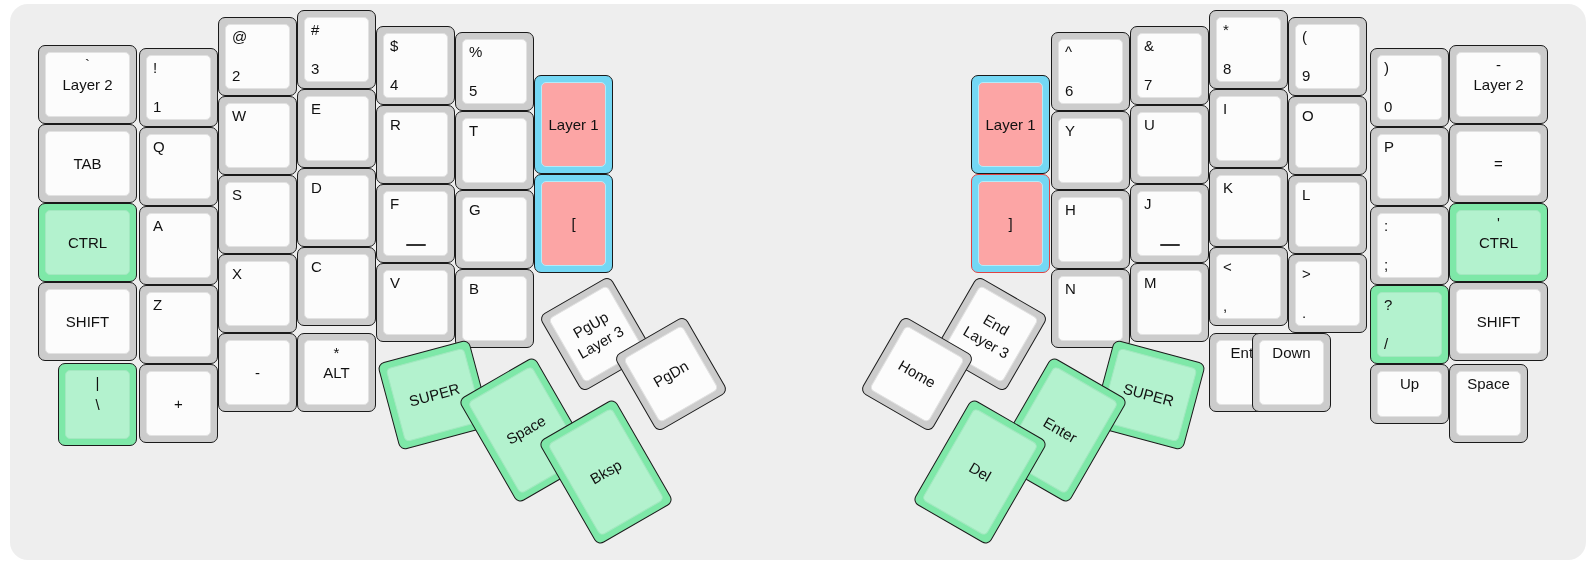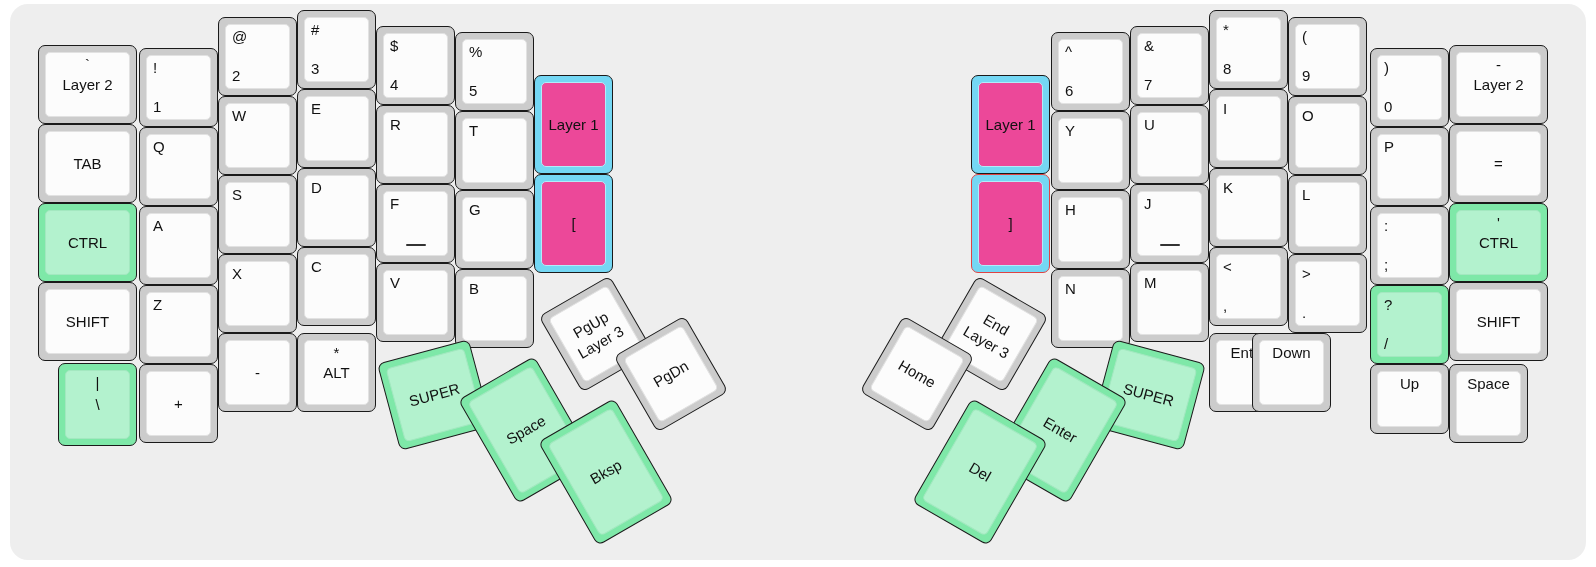--- a/index.html
+++ b/index.html
@@ -48,21 +48,21 @@
   
   .homing{
     position:absolute;left:50%;bottom:9px;transform:translateX(-50%);
     width:20px;height:2px;background:#333;border-radius:1px;
   }
 
   
   .k-green{background:#7ee8a8;}
   .k-green .cap{background:#b3f2ce;border-color:#a3e8c0;}
   .k-blue{background:#74d7f4;}
-  .k-blue .cap{background:#ec4899;border-color:#b2ecfa;}
+  .k-blue .cap{background:#fca5a5;border-color:#b2ecfa;}
   .k-sel{border-color:#e04343;}
 
   
   .rot{transform-origin:center center;}
 </style>
 </head>
 <body>
 
 <div id="stage">
   <div class="panel"></div>
@@ -377,21 +377,21 @@
           <div class="lg tl">:</div>
           <div class="lg bl">;</div>
         </div>
       </div>
       <div class="key k-green" style="left: 1370px; top: 285px; width: 79px; height: 79px;">
         <div class="cap">
           <div class="lg tl">?</div>
           <div class="lg bl">/</div>
         </div>
       </div>
-      <div class="key" style="left: 1370px; top: 364px; width: 79px; height: 70px;">
+      <div class="key" style="left: 1370px; top: 364px; width: 79px; height: 60px;">
         <div class="cap">
           <div class="lg tc">Up</div>
         </div>
       </div>
       <div class="key" style="left: 1449px; top: 45px; width: 99px; height: 79px;">
         <div class="cap">
           <div class="lg tc">-</div>
           <div class="lg cc">Layer 2</div>
         </div>
       </div>

